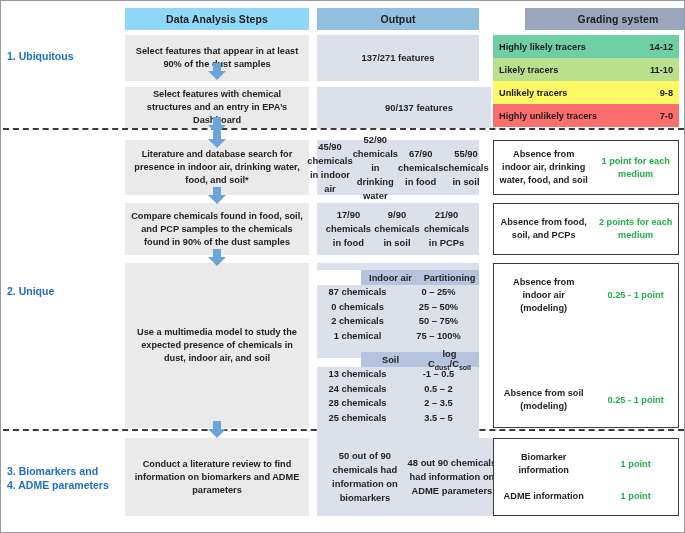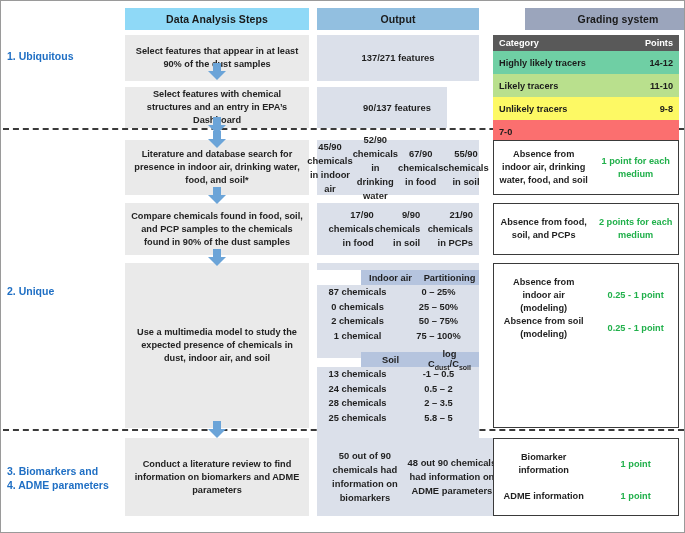--- a/index.html
+++ b/index.html
@@ -144,64 +144,61 @@
     <div>4. ADME parameters</div>
   </div>
 
   <div class="divider" id="div-1"></div>
   <div class="divider" id="div-2"></div>
 
   <div class="pbox" style="left:124px; top:34px; width:184px; height:46px;">Select features that appear in at least 90% of the dust samples</div>
   <div class="pbox" style="left:124px; top:86px; width:184px; height:41px;">Select features with chemical structures and an entry in EPA’s Dashboard</div>
 
   <div class="obox" style="left:316px; top:34px; width:162px; height:46px;">137/271 features</div>
-  <div class="obox" style="left:316px; top:86px; width:130px; height:41px;padding-left:36px;">90/137 features</div>
+  <div class="obox" style="left:316px; top:86px; width:174px; height:41px;padding-left:36px;">90/137 features</div>
 
   <div class="arrow" style="left:207px; top:62px;">
     <div class="shaft"></div>
       <div class="head"></div>
   </div>
   <div class="arrow" style="left:207px; top:116px;">
     <div class="shaft"></div>
       <div class="head"></div>
   </div>
 
   <div id="legend">
-    <div class="lrow lhead">
-      <span class="cat">Category</span>
-      <span class="pts">Points</span>
-    </div>
     <div class="lrow" style="background: rgb(111, 207, 164);">
       <span class="cat">Highly likely tracers</span>
       <span class="pts">14-12</span>
     </div>
     <div class="lrow" style="background: rgb(185, 224, 141);">
       <span class="cat">Likely tracers</span>
       <span class="pts">11-10</span>
     </div>
     <div class="lrow" style="background: rgb(253, 249, 100);">
       <span class="cat">Unlikely tracers</span>
       <span class="pts">9-8</span>
     </div>
     <div class="lrow" style="background: rgb(251, 111, 111);">
+      <span class="cat">Highly unlikely tracers</span>
       <span class="pts">7-0</span>
     </div>
   </div>
 
   <div class="pbox" style="left:124px; top:139px; width:184px; height:55px;">Literature and database search for presence in indoor air, drinking water, food, and soil*</div>
   <div class="pbox" style="left:124px; top:202px; width:184px; height:52px;">Compare chemicals found in food, soil, and PCP samples to the chemicals found in 90% of the dust samples</div>
   <div class="pbox" style="left:124px; top:262px; width:184px; height:165px;">Use a multimedia model to study the expected presence of chemicals in dust, indoor air, and soil</div>
 
   <div class="obox" style="left:316px; top:139px; width:162px; height:55px;">
       <div>45/90 chemicals in indoor air</div>
       <div>52/90 chemicals in drinking water</div>
       <div>67/90 chemicals in food</div>
       <div>55/90 chemicals in soil</div>
     </div>
-  <div class="obox" style="left:316px; top:202px; width:162px; height:52px;text-align:right;">
+  <div class="obox" style="left:316px; top:202px; width:162px; height:52px;">
       <div>17/90 chemicals in food</div>
       <div>9/90 chemicals in soil</div>
       <div>21/90 chemicals in PCPs</div>
     </div>
 
   <div class="arrow" style="left:207px; top:130px;">
     <div class="shaft"></div>
       <div class="head"></div>
   </div>
   <div class="arrow" style="left:207px; top:186px;">
@@ -257,21 +254,21 @@
       <div class="srow">
         <span class="c1">24 chemicals</span>
         <span class="c2">0.5 – 2</span>
       </div>
       <div class="srow">
         <span class="c1">28 chemicals</span>
         <span class="c2">2 – 3.5</span>
       </div>
       <div class="srow">
         <span class="c1">25 chemicals</span>
-        <span class="c2">5.8 – 5</span>
+        <span class="c2">3.5 – 5</span>
       </div>
       <div class="srow"></div>
       <div class="srow"></div>
     </div>
   </div>
 
   <div class="pbox" style="left:124px; top:437px; width:184px; height:78px;">Conduct a literature review to find information on biomarkers and ADME parameters</div>
   <div class="obox" style="left:316px; top:437px; width:186px; height:78px;">
       <div>50 out of 90 chemicals had information on biomarkers</div>
       <div>48 out 90 chemicals had information on ADME parameters</div>
@@ -284,21 +281,21 @@
     </div>
   </div>
 
   <div class="gbox" style="left:492px; top:202px; width:186px; height:52px;">
     <div class="g-row">
       <div class="g-left">Absence from food, soil, and PCPs</div>
       <div class="g-right">2 points for each medium</div>
     </div>
   </div>
 
-  <div class="gbox" style="left:492px; top:262px; width:186px; height:165px; flex-direction:column; justify-content:flex-start; padding:12px 0 14px 0;">
+  <div class="gbox" style="left:492px; top:262px; width:186px; height:165px; flex-direction:column; justify-content:space-between; padding:12px 0 14px 0;">
     <div class="g-row">
       <div class="g-left">Absence from indoor air (modeling)</div>
       <div class="g-right">0.25 - 1 point</div>
     </div>
     <div class="g-row">
       <div class="g-left">Absence from soil (modeling)</div>
       <div class="g-right">0.25 - 1 point</div>
     </div>
   </div>
 

